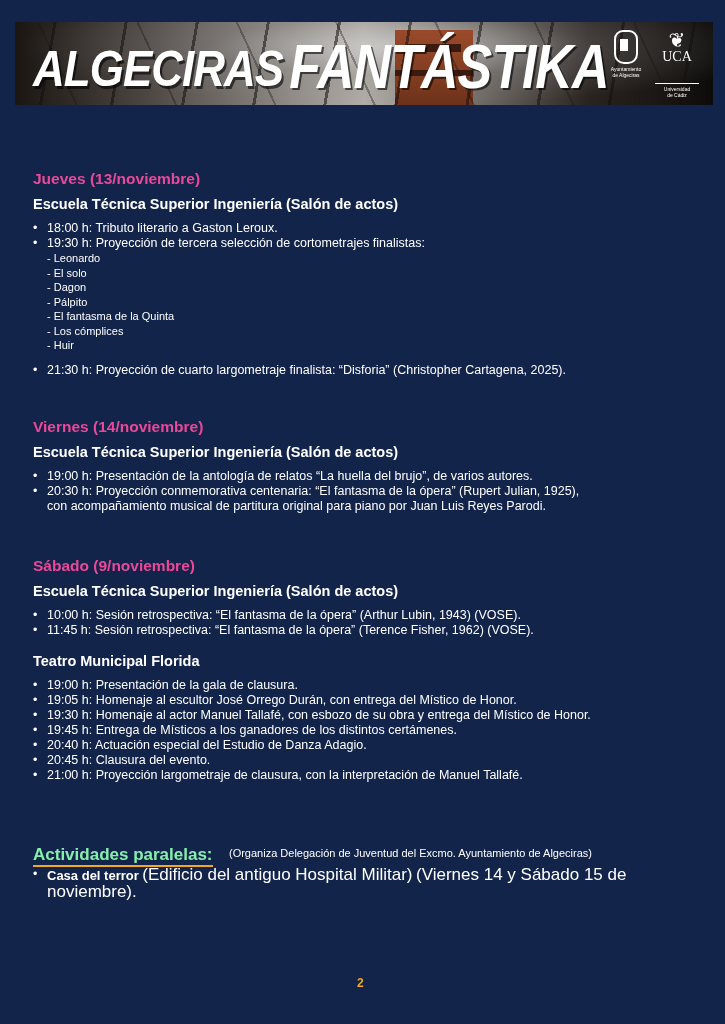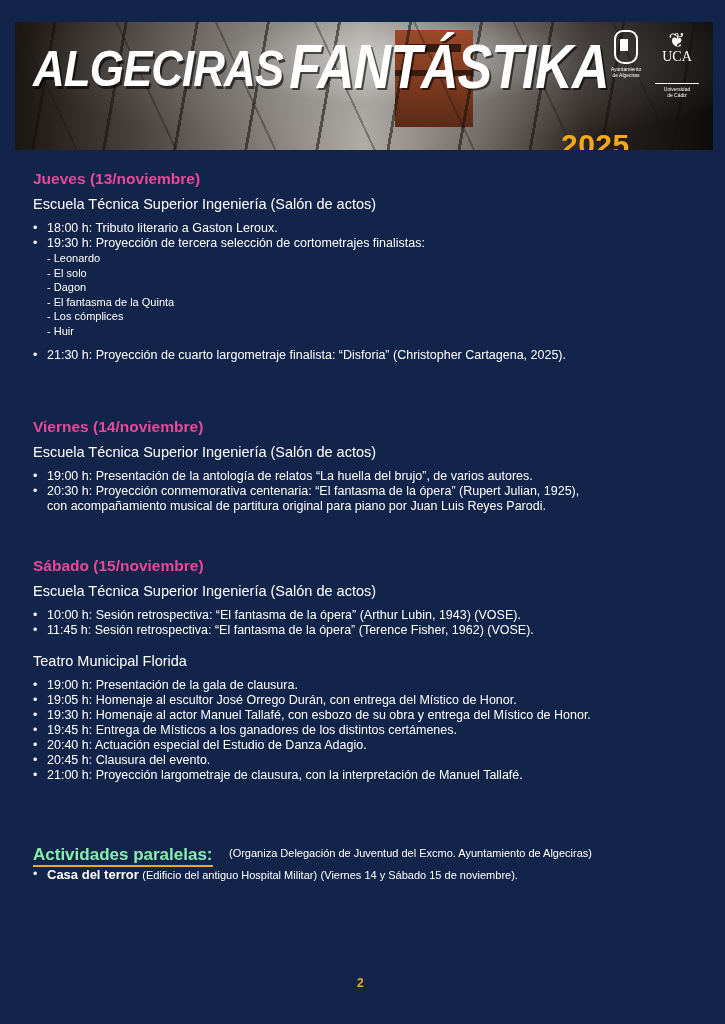--- a/index.html
+++ b/index.html
@@ -5,21 +5,21 @@
     html, body { margin: 0; padding: 0; }
     body {
       width: 725px; height: 1024px;
       background: #12244a;
       font-family: "Liberation Sans", sans-serif;
       color: #ffffff;
       position: relative;
       overflow: hidden;
     }
     .banner {
-      position: absolute; left: 15px; top: 22px; width: 698px; height: 128px;
+      position: absolute; left: 15px; top: 22px; width: 698px; height: 83px;
       background:
         radial-gradient(ellipse at 55% 30%, rgba(230,230,230,0.55) 0%, rgba(150,150,150,0.25) 35%, rgba(0,0,0,0) 70%),
         linear-gradient(90deg, #1a1612 0%, #4a4440 18%, #8a8580 38%, #b0aca6 50%, #6b6560 68%, #2a2420 82%, #0e0c0b 100%);
       overflow: hidden;
     }
     .banner .tower {
       position: absolute; left: 380px; top: 8px; width: 78px; height: 97px;
       background: linear-gradient(180deg, #9a4a2a 0%, #7c3a1f 55%, #5b2a17 100%);
     }
     .banner .tower::before {
@@ -61,21 +61,21 @@
     }
     .uca-mark { font-size: 20px; line-height: 20px; color: #fff; }
     .uca-text { font-family: "Liberation Serif", serif; font-size: 14px; line-height: 14px; border-bottom: 1px solid #fff; padding-bottom: 19px; margin-bottom: 2px; }
 
     .content { position: absolute; left: 33px; top: 168px; width: 670px; }
     .day-heading {
       font-size: 15.5px; font-weight: 700; color: #ec4899;
       margin: 0; height: 22px; line-height: 22px;
     }
     .venue {
-      font-size: 14.5px; font-weight: 400; color: #ffffff;
+      font-size: 14.5px; font-weight: 700; color: #ffffff;
       margin: 5px 0 8px 0; line-height: 18px;
     }
     ul.events { list-style: none; margin: 0; padding: 0; }
     ul.events li {
       position: relative; padding-left: 14px;
       font-size: 12.5px; line-height: 15px; color: #ffffff;
     }
     ul.events li .bullet {
       position: absolute; left: 0; top: 0; width: 10px; text-align: left;
     }
@@ -93,21 +93,21 @@
     .parallel { position: absolute; left: 0; top: 677px; width: 670px; }
     .parallel-title {
       display: inline-block;
       font-size: 17px; font-weight: 700; color: #86efac;
       border-bottom: 2px solid #f4a81c; line-height: 20px; padding-bottom: 0;
     }
     .parallel-note { display: inline-block; font-size: 11px; color: #ffffff; margin-left: 12px; vertical-align: 3px; }
     .parallel-list { margin-top: 19px; }
     .parallel-list li { font-size: 12px; }
     .parallel-list b { font-weight: 700; font-size: 13px; }
-    .small-note { font-size: 11px; }
+    .small-note { font-size: 17px; }
 
     .page-number {
       position: absolute; left: 357px; top: 976px;
       font-size: 12px; font-weight: 700; color: #f4a81c;
     }
   </style>
 </head>
 <body>
 
 <div class="banner">
@@ -135,40 +135,41 @@
   <div class="section sec-jue">
     <h2 class="day-heading">Jueves (13/noviembre)</h2>
     <div class="venue">Escuela Técnica Superior Ingeniería (Salón de actos)</div>
     <ul class="events">
       <li><span class="bullet">•</span><span>18:00 h: Tributo literario a Gaston Leroux.</span></li>
       <li><span class="bullet">•</span><span>19:30 h: Proyección de tercera selección de cortometrajes finalistas:</span>
         <ul class="subs">
           <li>- Leonardo</li>
           <li>- El solo</li>
           <li>- Dagon</li>
+          <li>- Pálpito</li>
           <li>- El fantasma de la Quinta</li>
           <li>- Los cómplices</li>
           <li>- Huir</li>
         </ul>
       </li>
       <li class="gap-li"><span class="bullet">•</span><span>21:30 h: Proyección de cuarto largometraje finalista: “Disforia” (Christopher Cartagena, 2025).</span></li>
     </ul>
   </div>
 
   <div class="section sec-vie">
     <h2 class="day-heading">Viernes (14/noviembre)</h2>
     <div class="venue">Escuela Técnica Superior Ingeniería (Salón de actos)</div>
     <ul class="events">
       <li><span class="bullet">•</span><span>19:00 h: Presentación de la antología de relatos “La huella del brujo”, de varios autores.</span></li>
       <li><span class="bullet">•</span><span>20:30 h: Proyección conmemorativa centenaria: “El fantasma de la ópera” (Rupert Julian, 1925),</span><br><span>con acompañamiento musical de partitura original para piano por Juan Luis Reyes Parodi.</span></li>
     </ul>
   </div>
 
   <div class="section sec-sab">
-    <h2 class="day-heading">Sábado (15/noviembre)</h2>
+    <h2 class="day-heading">Sábado (9/noviembre)</h2>
     <div class="venue">Escuela Técnica Superior Ingeniería (Salón de actos)</div>
     <ul class="events">
       <li><span class="bullet">•</span><span>10:00 h: Sesión retrospectiva: “El fantasma de la ópera” (Arthur Lubin, 1943) (VOSE).</span></li>
       <li><span class="bullet">•</span><span>11:45 h: Sesión retrospectiva: “El fantasma de la ópera” (Terence Fisher, 1962) (VOSE).</span></li>
     </ul>
     <div class="venue sub-venue">Teatro Municipal Florida</div>
     <ul class="events">
       <li><span class="bullet">•</span><span>19:00 h: Presentación de la gala de clausura.</span></li>
       <li><span class="bullet">•</span><span>19:05 h: Homenaje al escultor José Orrego Durán, con entrega del Místico de Honor.</span></li>
       <li><span class="bullet">•</span><span>19:30 h: Homenaje al actor Manuel Tallafé, con esbozo de su obra y entrega del Místico de Honor.</span></li>

